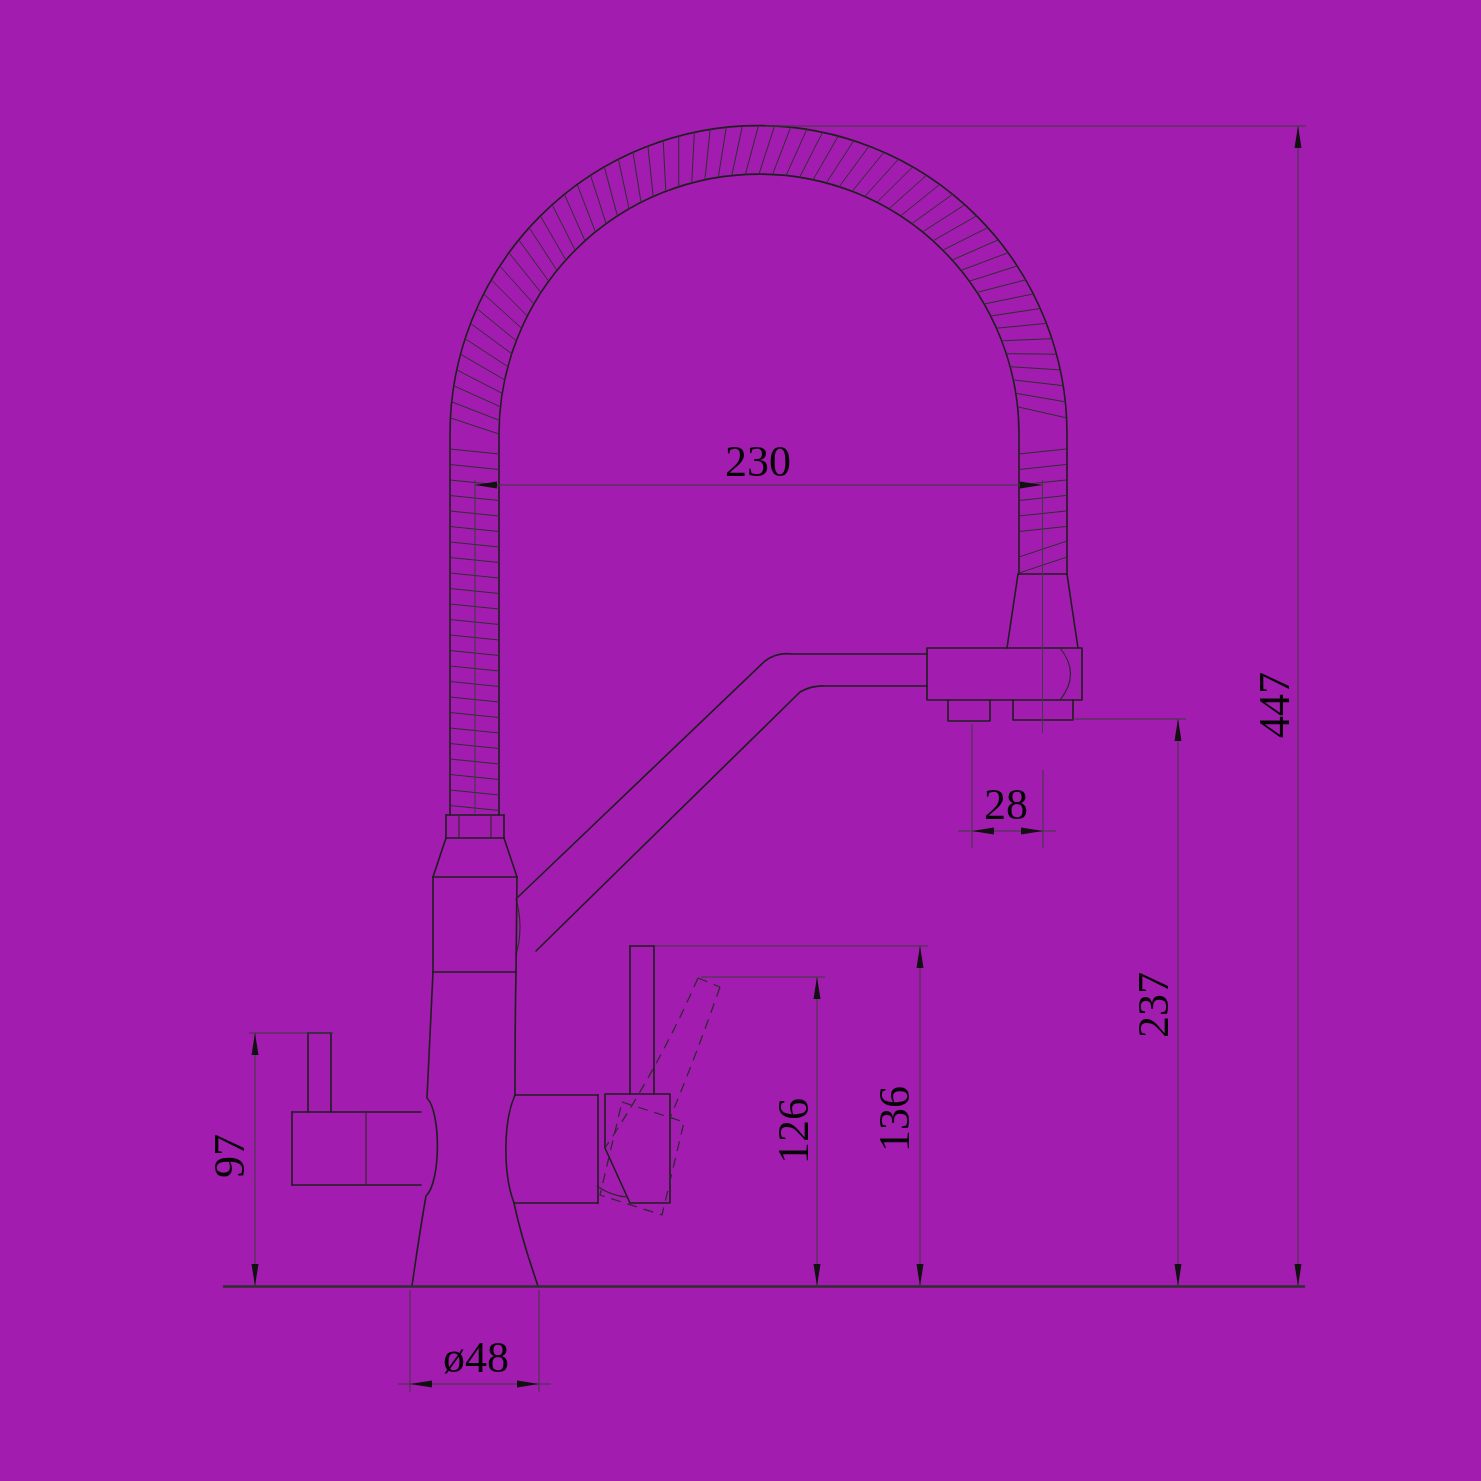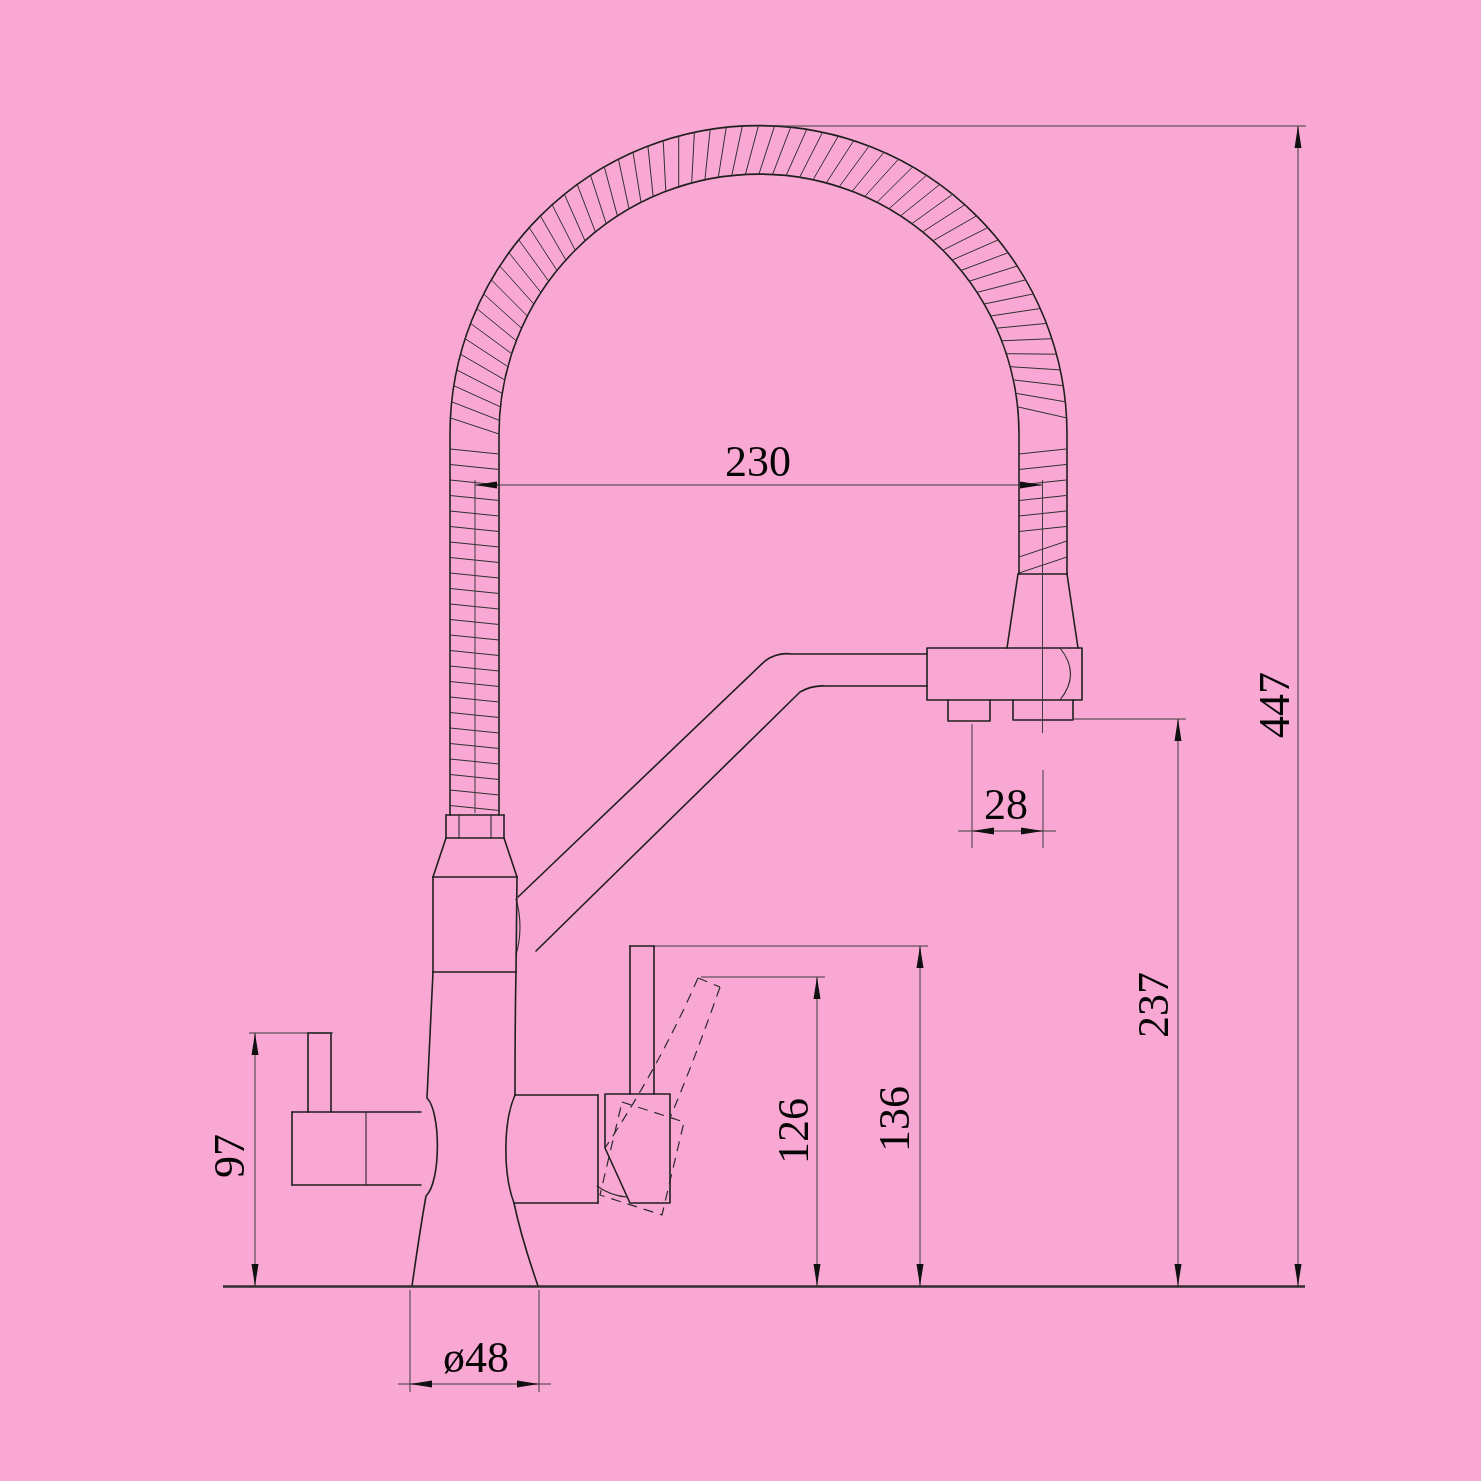--- a/index.html
+++ b/index.html
@@ -5,21 +5,21 @@
   html, body {
     margin: 0;
     padding: 0;
     background: #ffffff;
     font-family: "Liberation Serif", "DejaVu Serif", serif;
   }
   .stage {
     position: relative;
     width: 1481px;
     height: 1481px;
-    background: #f9a8d4;
+    background: #a21caf;
     overflow: hidden;
   }
   svg { display: block; }
   .outline {
     fill: none;
     stroke: #1f1f1f;
     stroke-width: 1.6;
     stroke-linecap: round;
     stroke-linejoin: round;
   }

